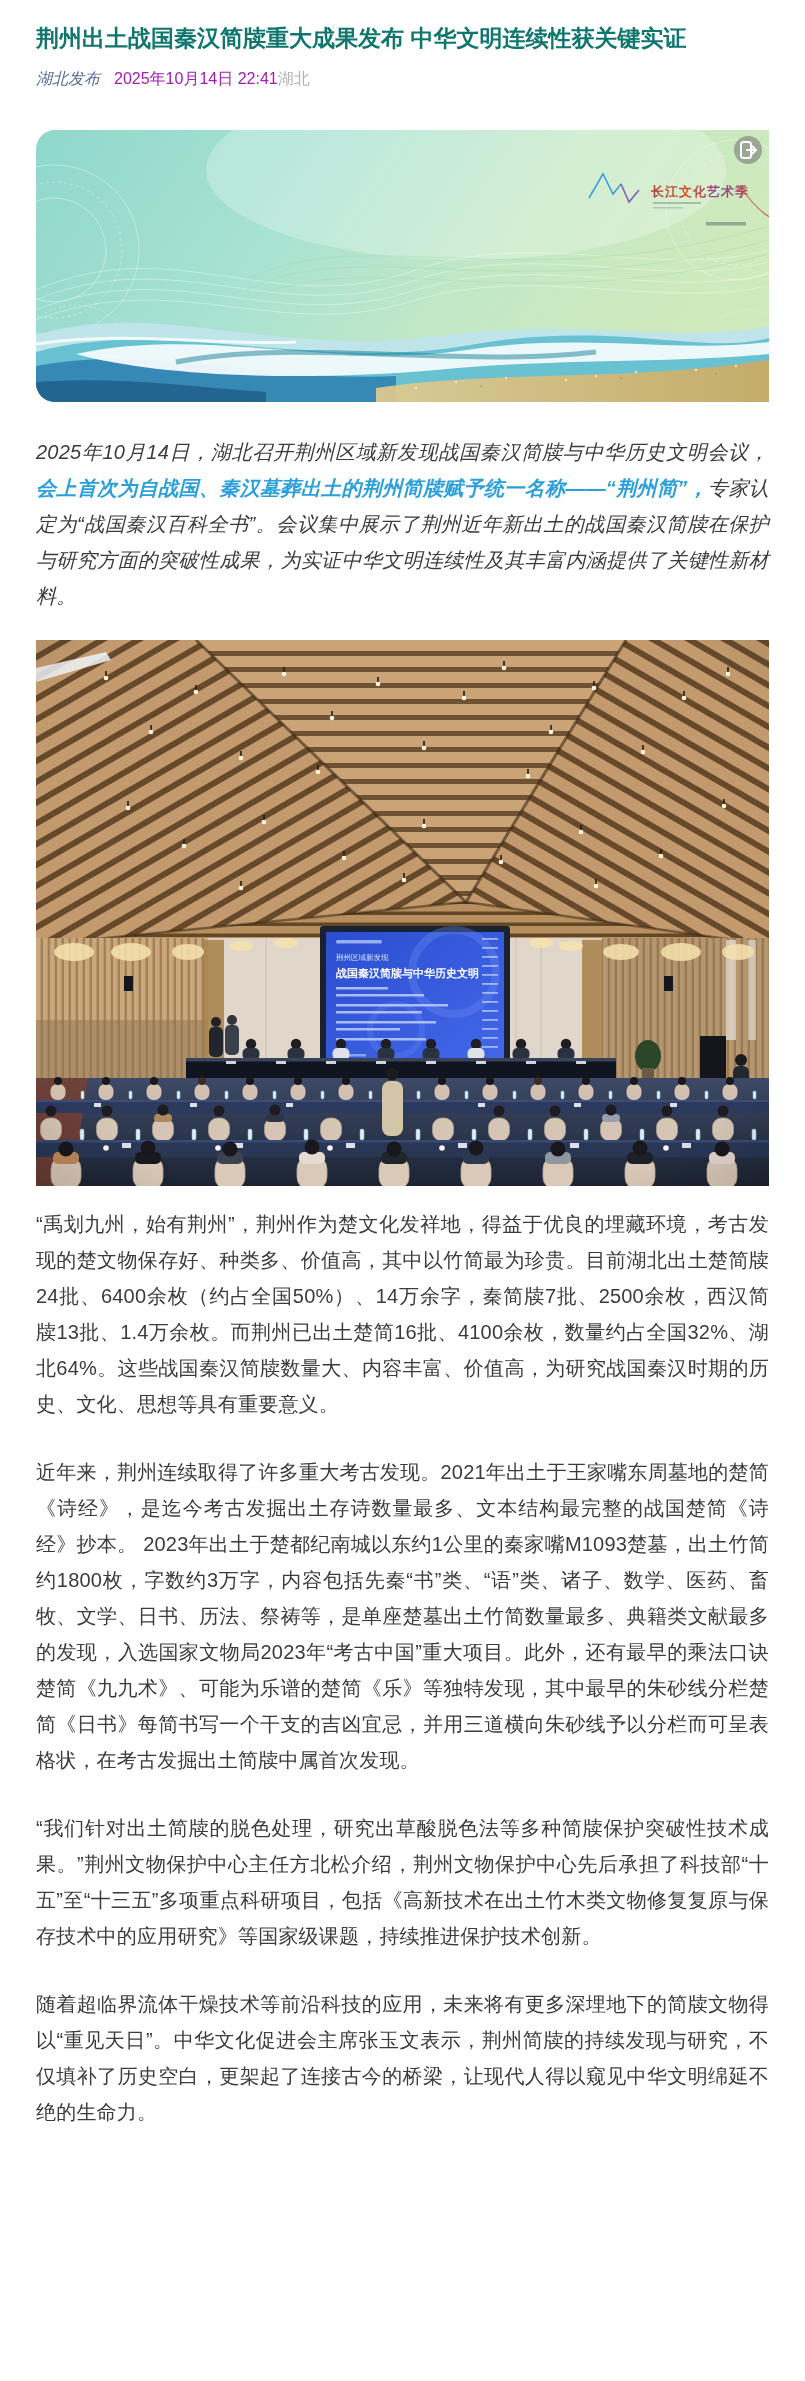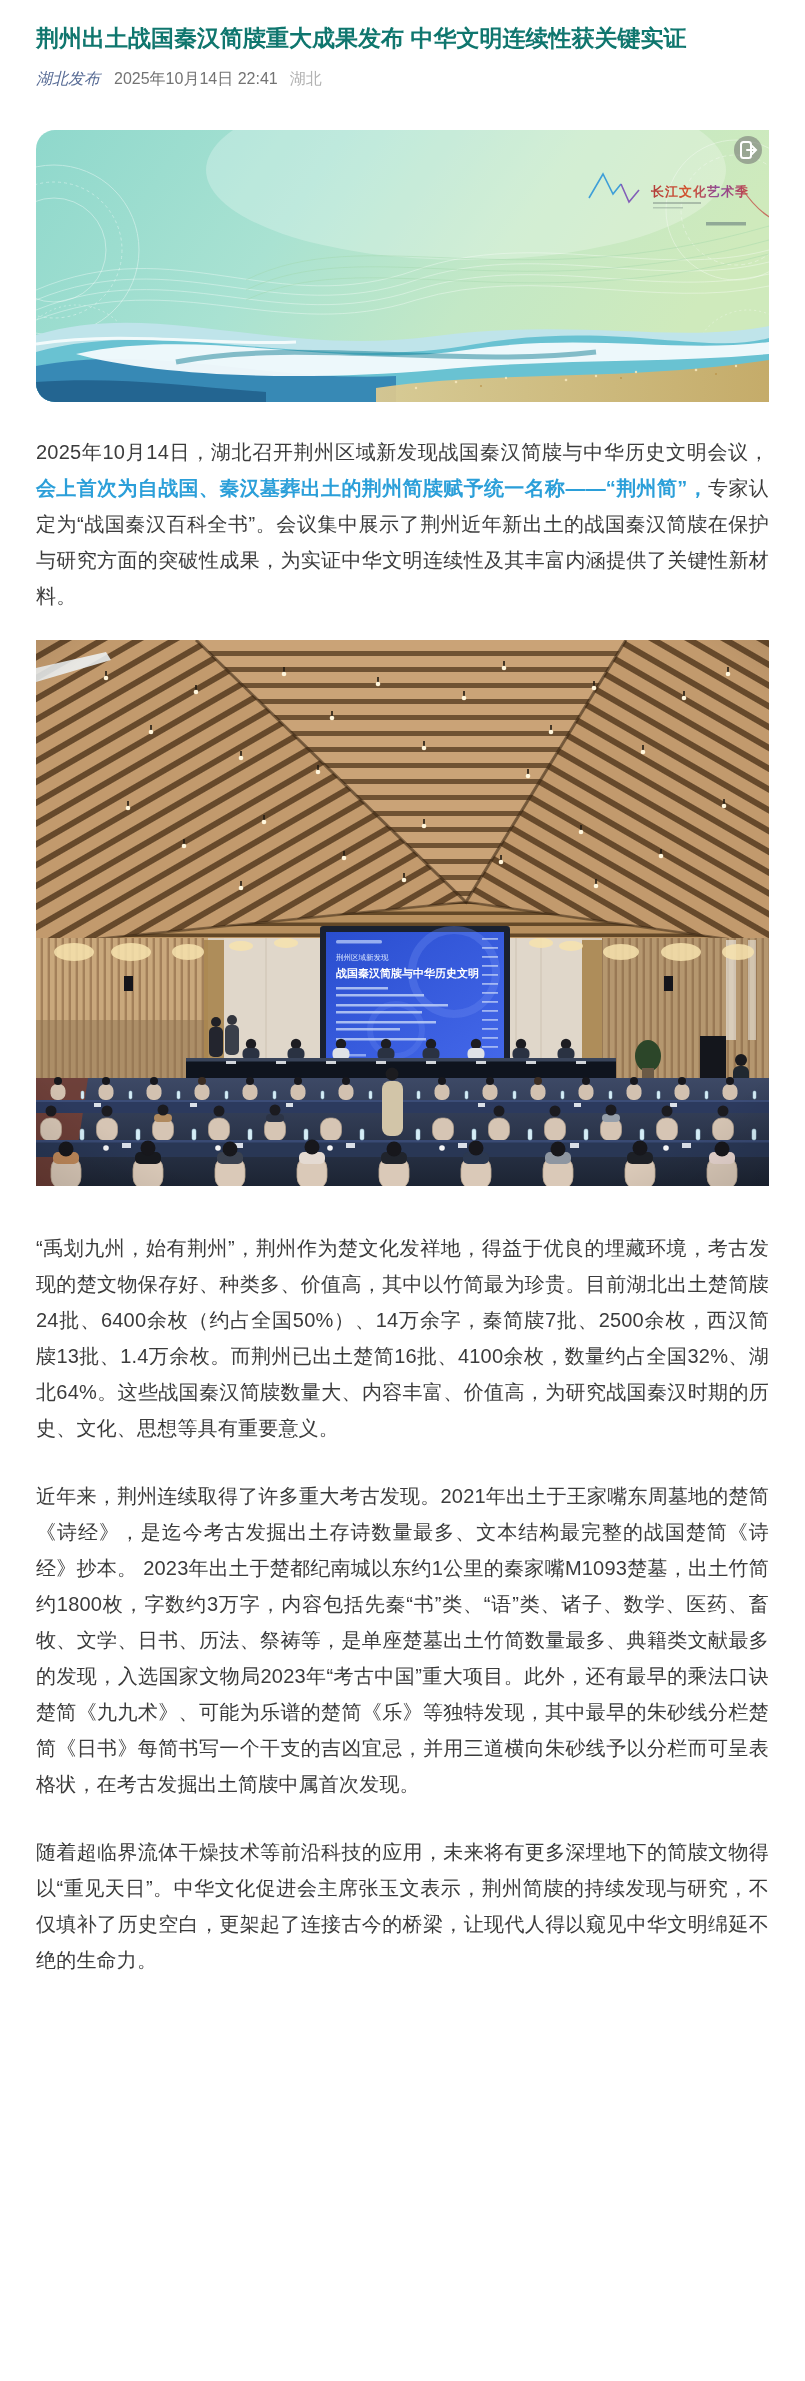--- a/index.html
+++ b/index.html
@@ -1,30 +1,30 @@
 <!DOCTYPE html>
 <html><head>
 <meta charset="utf-8">
 <style>
   html,body{margin:0;padding:0;background:#ffffff;}
   body{width:805px;font-family:"Liberation Sans","DejaVu Sans",sans-serif;}
   .page{padding:0 36px 46px 36px;}
   .title{margin:0;padding-top:22px;font-size:23px;line-height:1.4;font-weight:700;color:#0f766e;}
   .meta{margin-top:15px;font-size:16px;line-height:1.2;}
   .meta .source{color:#576b95;margin-right:14px;font-style:italic;}
-  .meta .time{color:#737373;margin-right:12px;}
+  .meta .time{color:#a21caf;}
   .meta .loc{color:#b2b2b2;margin-top:9px;}
   .banner{margin-top:42px;width:798px;height:272px;overflow:hidden;cursor:pointer;border-radius:19px;}
   .banner svg{display:block;}
   .para{font-size:20px;line-height:1.8;color:#3b3b3b;text-align:justify;margin:32px 0 0 0;letter-spacing:0.2px;}
-  .para.first{}
+  .para.first{font-style:italic;}
   .hl{color:#2b9fd9;font-weight:700;}
   figure.photo{margin:26px 0 0 0;width:733px;height:546px;overflow:hidden;cursor:pointer;}
   .caption{margin-top:14px;font-size:15px;color:#999999;}
-  .para.after-caption{margin-top:44px;}
+  .para.after-caption{margin-top:20px;}
 </style>
 </head>
 <body>
 
 <div class="page">
 
   <h1 class="title">荆州出土战国秦汉简牍重大成果发布 中华文明连续性获关键实证</h1>
 
   <div class="meta">
     <span class="source">湖北发布</span><span class="time">2025年10月14日 22:41</span><span class="loc">湖北</span>
@@ -475,15 +475,16 @@
         </g>
       </g>
 
       <rect width="733" height="546" fill="url(#vig)"></rect>
     </svg>
   </figure>
 
 
   <p class="para after-caption">“禹划九州，始有荆州”，荆州作为楚文化发祥地，得益于优良的埋藏环境，考古发现的楚文物保存好、种类多、价值高，其中以竹简最为珍贵。目前湖北出土楚简牍24批、6400余枚（约占全国50%）、14万余字，秦简牍7批、2500余枚，西汉简牍13批、1.4万余枚。而荆州已出土楚简16批、4100余枚，数量约占全国32%、湖北64%。这些战国秦汉简牍数量大、内容丰富、价值高，为研究战国秦汉时期的历史、文化、思想等具有重要意义。</p>
   <p class="para">近年来，荆州连续取得了许多重大考古发现。2021年出土于王家嘴东周墓地的楚简《诗经》，是迄今考古发掘出土存诗数量最多、文本结构最完整的战国楚简《诗经》抄本。 2023年出土于楚都纪南城以东约1公里的秦家嘴M1093楚墓，出土竹简约1800枚，字数约3万字，内容包括先秦“书”类、“语”类、诸子、数学、医药、畜牧、文学、日书、历法、祭祷等，是单座楚墓出土竹简数量最多、典籍类文献最多的发现，入选国家文物局2023年“考古中国”重大项目。此外，还有最早的乘法口诀楚简《九九术》、可能为乐谱的楚简《乐》等独特发现，其中最早的朱砂线分栏楚简《日书》每简书写一个干支的吉凶宜忌，并用三道横向朱砂线予以分栏而可呈表格状，在考古发掘出土简牍中属首次发现。</p>
+  <p class="para">“我们针对出土简牍的脱色处理，研究出草酸脱色法等多种简牍保护突破性技术成果。”荆州文物保护中心主任方北松介绍，荆州文物保护中心先后承担了科技部“十五”至“十三五”多项重点科研项目，包括《高新技术在出土竹木类文物修复复原与保存技术中的应用研究》等国家级课题，持续推进保护技术创新。</p>
   <p class="para">随着超临界流体干燥技术等前沿科技的应用，未来将有更多深埋地下的简牍文物得以“重见天日”。中华文化促进会主席张玉文表示，荆州简牍的持续发现与研究，不仅填补了历史空白，更架起了连接古今的桥梁，让现代人得以窥见中华文明绵延不绝的生命力。</p>
 
 </div>
 
 </body></html>

